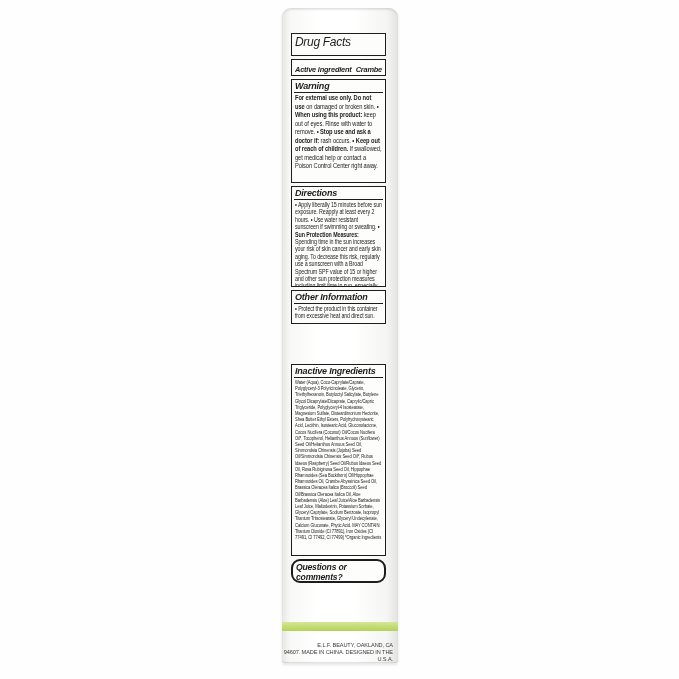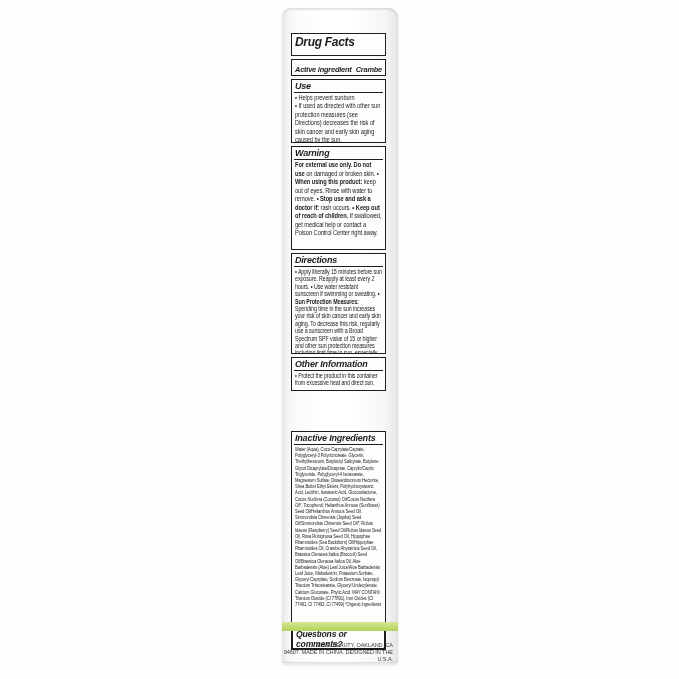--- a/index.html
+++ b/index.html
@@ -7,21 +7,21 @@
          font-family:"Liberation Sans", sans-serif;color:#1c1c1c;}
   
   #tube{position:absolute;left:282px;top:8px;width:116px;height:655px;
         background:linear-gradient(90deg,#e7e7e5 0%,#f8f8f6 7%,#ffffff 30%,#ffffff 62%,#f5f5f3 90%,#e3e3e1 100%);
         border-radius:9px 9px 3px 3px;
         box-shadow:0 2px 3px rgba(0,0,0,0.10), inset 0 3px 3px -2px rgba(0,0,0,0.18), inset 0 -1px 1px rgba(0,0,0,0.12);}
   
   #label{position:absolute;left:9px;top:25px;width:95px;}
   .dfbox{box-sizing:border-box;border:1px solid #1d1d1d;background:#fdfdfc;margin-bottom:3px;
          padding:1px 3px;overflow:hidden;}
-  .df-title{font-style:italic;font-weight:bold;font-size:12px;letter-spacing:-0.3px;line-height:14px;}
+  .df-title{font-style:italic;font-weight:normal;font-size:12px;letter-spacing:-0.3px;line-height:14px;}
   .sec-title{font-style:italic;font-weight:bold;font-size:9px;letter-spacing:-0.2px;line-height:11px;
              border-bottom:1px solid #1d1d1d;margin:0 -1px 1px -1px;padding:0 1px;}
   .body-txt{font-size:6.6px;line-height:8.2px;letter-spacing:-0.1px;}
   .cond{transform-origin:0 0;transform:scaleX(0.82);width:122%;}
   .cond2{transform-origin:0 0;transform:scaleX(0.75);width:133%;}
   .ai-head{display:flex;justify-content:space-between;font-style:italic;font-weight:bold;
            font-size:7.4px;line-height:9px;letter-spacing:-0.2px;}
   .ai-row{display:flex;font-size:6.4px;line-height:8px;}
   .ai-leader{flex:1;overflow:hidden;white-space:nowrap;}
   .use-item{margin:0;font-size:6.8px;line-height:8.4px;}
@@ -52,27 +52,20 @@
           <span>Active ingredient</span>
           <span>Crambe</span>
         </div>
         <div class="ai-row">
           <span>Zinc Oxide 20%</span>
           <span class="ai-leader">..........</span>
           <span>Sunscreen</span>
         </div>
       </div>
 
-      <div class="dfbox" style="height:64px;">
-        <div class="sec-title">Use</div>
-        <div class="cond">
-          <p class="use-item">• Helps prevent sunburn</p>
-          <p class="use-item">• If used as directed with other sun protection measures (see Directions) decreases the risk of skin cancer and early skin aging caused by the sun.</p>
-        </div>
-      </div>
 
       <div class="dfbox" style="height:104px;">
         <div class="sec-title">Warning</div>
         <div class="body-txt cond" style="font-size:7px;line-height:8.5px;"><span style="font-weight: bold;">For external use only. </span><span style="font-weight: bold;">Do not use </span><span>on damaged or broken skin. </span><span style="font-weight: bold;">• When using this product: </span><span>keep out of eyes. Rinse with water to remove. </span><span style="font-weight: bold;">• Stop use and ask a doctor if: </span><span>rash occurs. </span><span style="font-weight: bold;">• Keep out of reach of children. </span><span>If swallowed, get medical help or contact a Poison Control Center right away.</span></div>
       </div>
 
       <div class="dfbox" style="height:101px;">
         <div class="sec-title">Directions</div>
         <div class="body-txt cond" style="font-size:6.5px;line-height:7.4px;"><span>• Apply liberally 15 minutes before sun exposure. Reapply at least every 2 hours. • Use water resistant sunscreen if swimming or sweating. </span><span style="font-weight: bold;">• Sun Protection Measures: </span><span>Spending time in the sun increases your risk of skin cancer and early skin aging. To decrease this risk, regularly use a sunscreen with a Broad Spectrum SPF value of 15 or higher and other sun protection measures including limit time in sun, especially from 10 a.m.-2 p.m., wear long-sleeved shirts, pants, hats and sunglasses. Children under 6 months of age: ask a doctor.</span></div>
       </div>
@@ -80,21 +73,21 @@
       <div class="dfbox" style="height:34px;">
         <div class="sec-title">Other Information</div>
         <div class="body-txt cond" style="font-size:6.4px;line-height:7.4px;"><span>• Protect the product in this container from excessive heat and direct sun.</span></div>
       </div>
 
       <div class="dfbox" style="height:192px;margin-top:40px;">
         <div class="sec-title">Inactive Ingredients</div>
         <div class="cond2" style="font-size:5.5px;line-height:6.2px;letter-spacing:-0.1px;">Water (Aqua), Coco-Caprylate/Caprate, Polyglyceryl-3 Polyricinoleate, Glycerin, Triethylhexanoin, Butyloctyl Salicylate, Butylene Glycol Dicaprylate/Dicaprate, Caprylic/Capric Triglyceride, Polyglyceryl-4 Isostearate, Magnesium Sulfate, Disteardimonium Hectorite, Shea Butter Ethyl Esters, Polyhydroxystearic Acid, Lecithin, Isostearic Acid, Gluconolactone, Cocos Nucifera (Coconut) Oil/Cocos Nucifera Oil*, Tocopherol, Helianthus Annuus (Sunflower) Seed Oil/Helianthus Annuus Seed Oil, Simmondsia Chinensis (Jojoba) Seed Oil/Simmondsia Chinensis Seed Oil*, Rubus Idaeus (Raspberry) Seed Oil/Rubus Idaeus Seed Oil, Rosa Rubiginosa Seed Oil, Hippophae Rhamnoides (Sea Buckthorn) Oil/Hippophae Rhamnoides Oil, Crambe Abyssinica Seed Oil, Brassica Oleracea Italica (Broccoli) Seed Oil/Brassica Oleracea Italica Oil, Aloe Barbadensis (Aloe) Leaf Juice/Aloe Barbadensis Leaf Juice, Maltodextrin, Potassium Sorbate, Glyceryl Caprylate, Sodium Benzoate, Isopropyl Titanium Triisostearate, Glyceryl Undecylenate, Calcium Gluconate, Phytic Acid. MAY CONTAIN: Titanium Dioxide (CI 77891), Iron Oxides (CI 77491, CI 77492, CI 77499) *Organic Ingredients</div>
       </div>
 
-      <div class="dfbox qbox" style="height:24px;">
+      <div class="dfbox qbox" style="height:24px;border-radius:9px;">
         <div class="q-title">Questions or comments?</div>
         <div class="q-phone">1-888-315-9814</div>
       </div>
 
     </div>
 
     <div id="band"></div>
 
     <div id="address">
       <div>E.L.F. BEAUTY, OAKLAND, CA</div>

